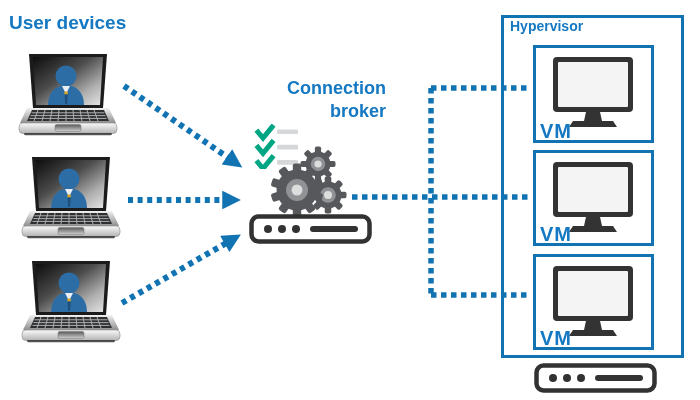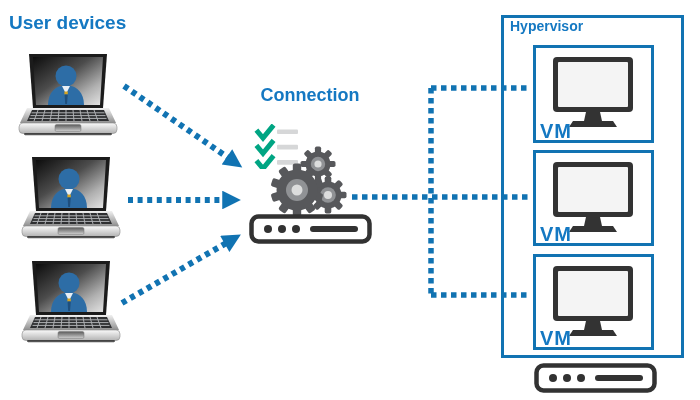--- a/index.html
+++ b/index.html
@@ -3,21 +3,21 @@
 <meta charset="utf-8">
 <style>
   html, body { margin:0; padding:0; background:#ffffff; }
   .canvas{
     position:relative; width:700px; height:400px; background:#ffffff;
     font-family:"Liberation Sans", sans-serif; overflow:hidden;
   }
   .abs{ position:absolute; }
   .lbl{ position:absolute; font-weight:bold; color:var(--text-blue,#1478c2); white-space:nowrap; }
   #lbl-user-devices{ left:9px; top:12px; font-size:19px; }
-  #lbl-broker{ left:234px; top:84px; width:152px; text-align:center; font-size:18px; line-height:23px; white-space:normal; }
+  #lbl-broker{ left:234px; top:77px; width:152px; text-align:right; font-size:18px; line-height:23px; white-space:normal; }
   #overlay{ left:0; top:0; }
   .dotline{ stroke:var(--accent-blue,#1173b2); stroke-width:5.5; stroke-dasharray:5.5 4.5; fill:none; }
   .arrow{ stroke:var(--accent-blue,#1173b2); stroke-width:6; stroke-dasharray:5 4.6; fill:none; marker-end:url(#ah); }
   .arrow-head{ fill:var(--accent-blue,#1173b2); }
   .hypervisor{
     position:absolute; left:501px; top:15px; width:183px; height:343px;
     border:3px solid var(--accent-blue,#1173b2); box-sizing:border-box; background:transparent;
   }
   #lbl-hypervisor{ left:6px; top:0px; font-size:14px; }
   .vm-box{
@@ -108,20 +108,21 @@
   <svg class="abs" style="left:20px;top:157px" width="102" height="82" viewBox="0 0 102 82">
       <use href="#laptop-shape"></use>
     </svg>
 
   <svg class="abs" style="left:20px;top:261px" width="102" height="82" viewBox="0 0 102 82">
       <use href="#laptop-shape"></use>
     </svg>
 
   <div id="lbl-broker" class="lbl">
     <span>Connection</span><br>
+    <span>broker</span>
   </div>
 
   <svg class="abs" style="left:254px;top:124px" width="46" height="45" viewBox="0 0 46 45">
     <g>
       <path class="check-stroke" d="M4,8 l5,6 l9,-11"></path>
       <rect class="bar-fill" x="23" y="5.5" width="21" height="4.6" rx="1"></rect>
     </g>
     <g transform="translate(0,15.3)">
       <path class="check-stroke" d="M4,8 l5,6 l9,-11"></path>
       <rect class="bar-fill" x="23" y="5.5" width="21" height="4.6" rx="1"></rect>

